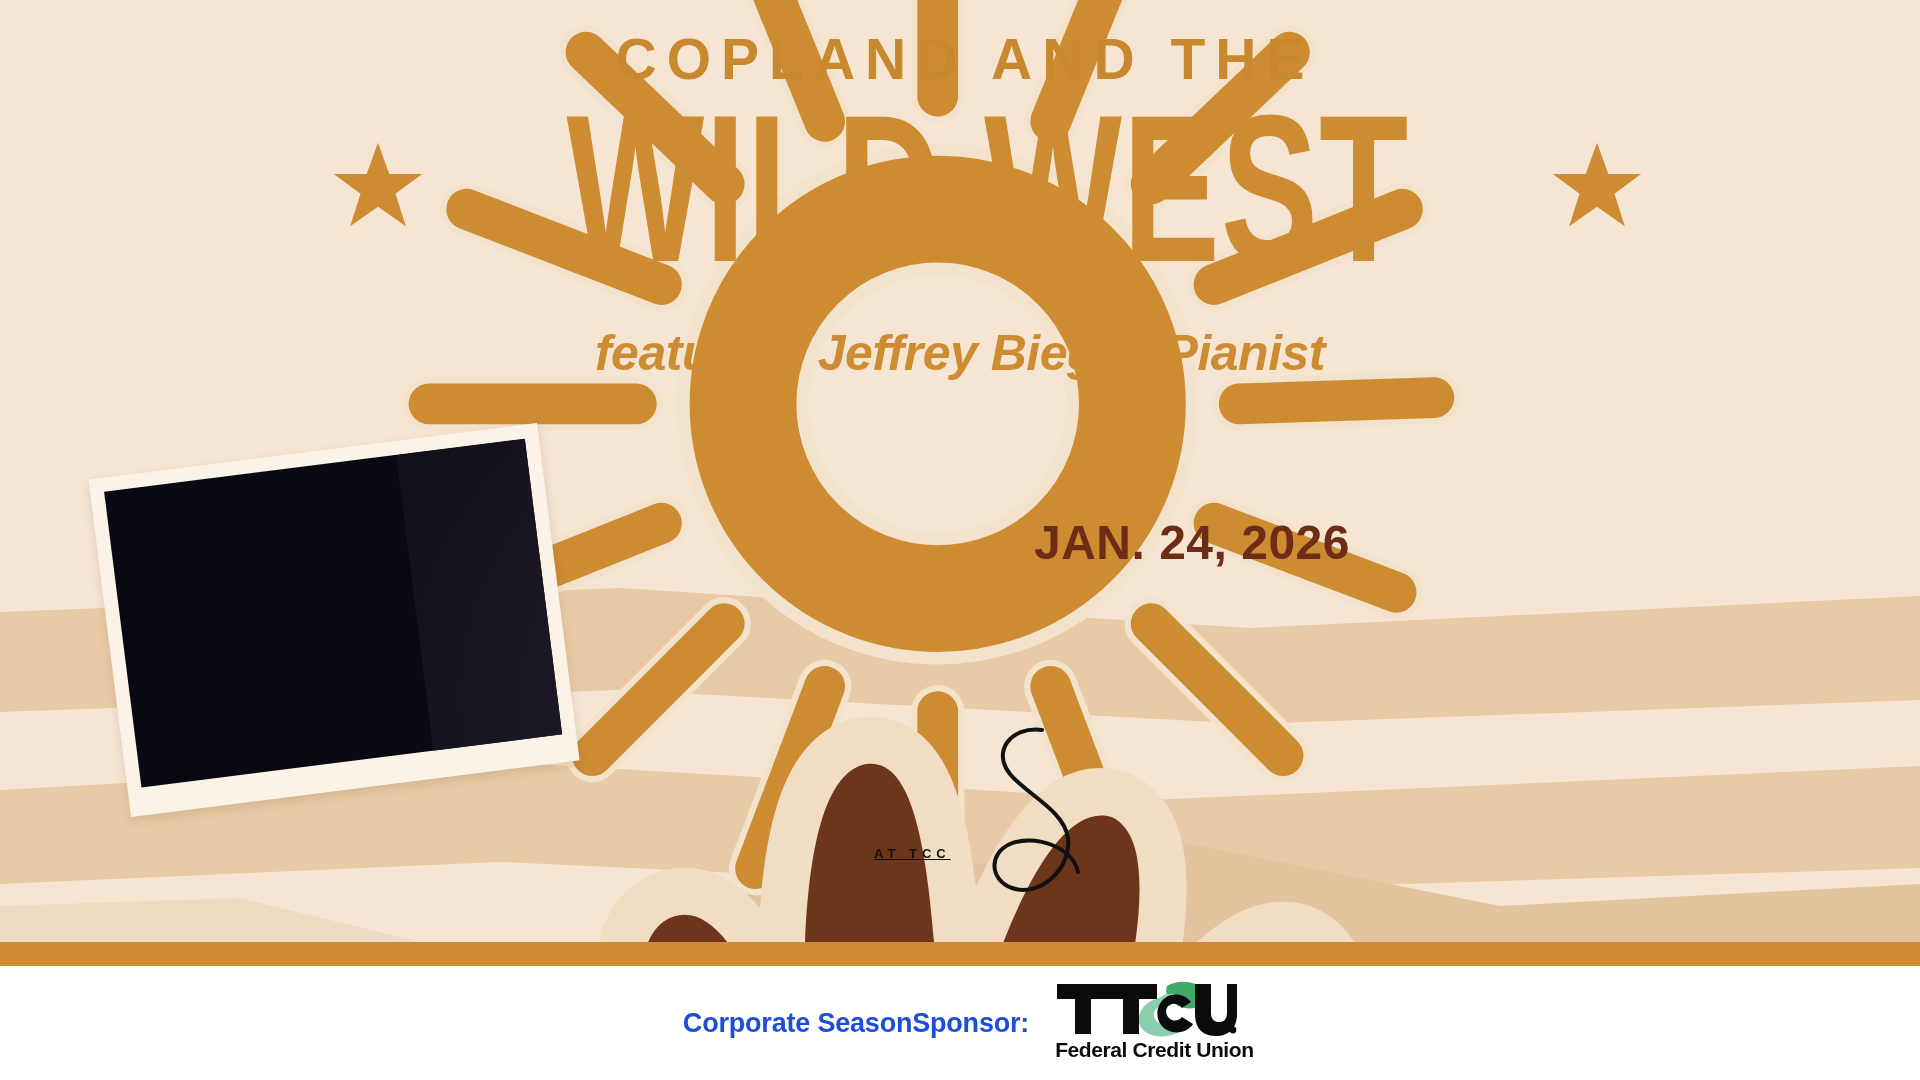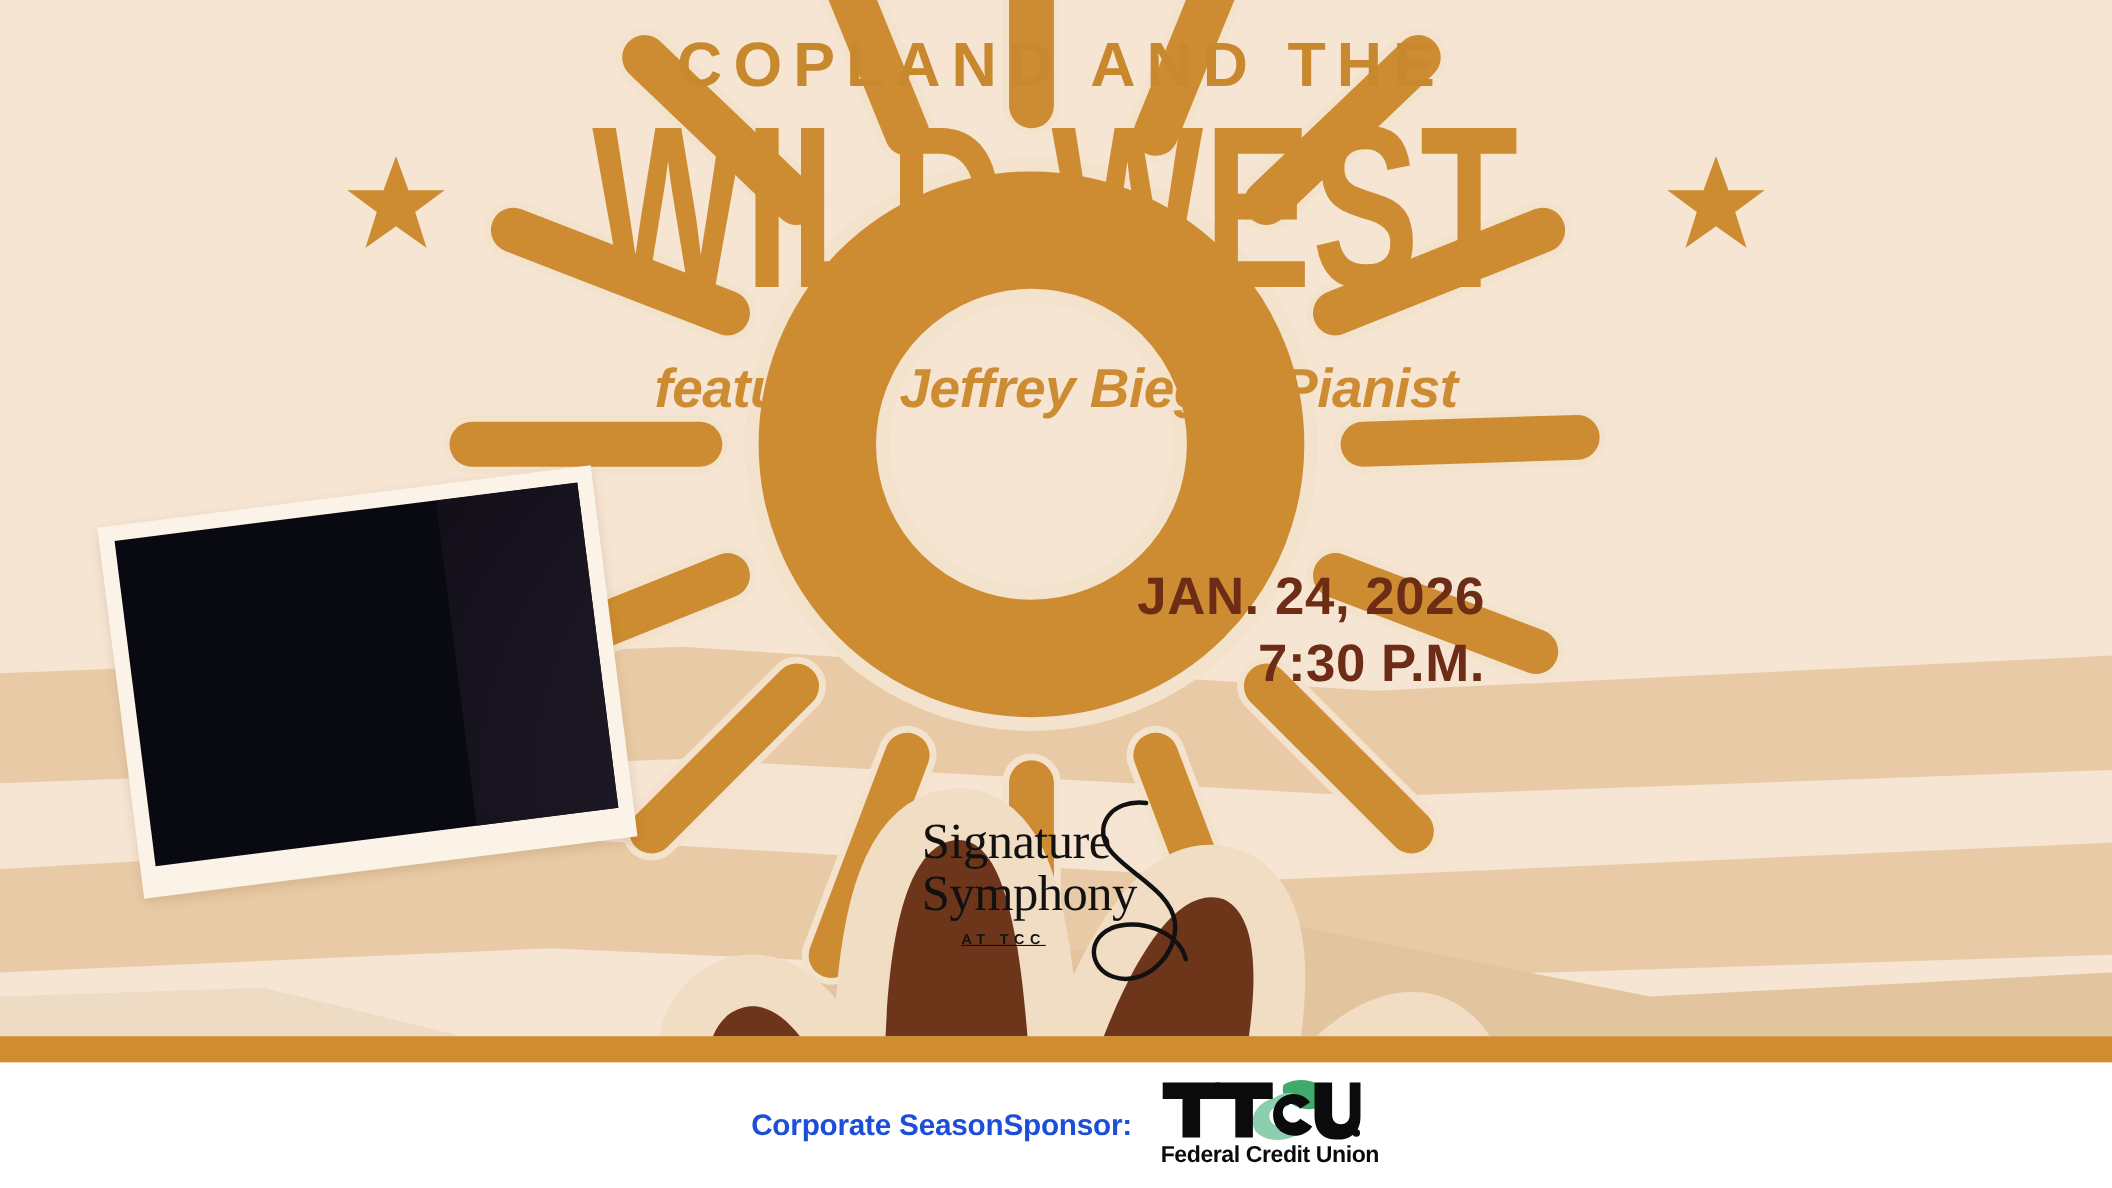--- a/index.html
+++ b/index.html
@@ -83,22 +83,21 @@
     color:#c8882e;
     line-height:1.05;
     text-indent:10px;
   }
   .bigrow {
     position:relative;
     margin-top:8px;
     height:182px;
     display:flex;
     align-items:center;
-    justify-content:center;
-    gap:38px;
+    gap:48px;
   }
   .bigtitle {
     font-family:"Liberation Sans", sans-serif;
     font-size:178px;
     font-weight:bold;
     color:#cd8c31;
     letter-spacing:1px;
     line-height:1;
     transform:scaleX(0.82) scaleY(1.18);
     transform-origin:center center;
@@ -384,31 +383,26 @@
         <svg width="96" height="96" viewBox="0 0 100 100" xmlns="http://www.w3.org/2000/svg">
           <polygon points="50,4 61.8,36.5 96,36.5 68.2,57 79,91 50,70.5 21,91 31.8,57 4,36.5 38.2,36.5" fill="#cd8c31"></polygon>
         </svg>
       </span>
     </div>
     <div class="subtitle">featuring Jeffrey Biegel, Pianist</div>
   </div>
 
   <div class="datewrap">
     <div class="date-line">JAN. 24, 2026</div>
-    <div class="date-line">7:30 P.M.</div>
   </div>
 
   <div class="symphony">
     <svg class="flourish" width="120" height="180" viewBox="0 0 120 180" xmlns="http://www.w3.org/2000/svg">
       <path d="M74 8 C 42 4, 24 30, 42 52 C 58 72, 96 88, 100 116 C 104 146, 72 176, 44 166 C 22 158, 20 132, 42 122 C 66 112, 104 124, 110 150" fill="none" stroke="#111111" stroke-width="4" stroke-linecap="round"></path>
     </svg>
-    <div class="txt">
-      <div>Signature</div>
-      <div>Symphony</div>
-    </div>
     <div class="attcc">AT TCC</div>
   </div>
 
   <div class="divider"></div>
 
   <div class="footer">
     <div class="sponsor-label">Corporate SeasonSponsor:</div>
     <div class="ttcu">
       <div class="ttcu-mark">
         <svg width="182" height="60" viewBox="0 0 182 60" xmlns="http://www.w3.org/2000/svg">

